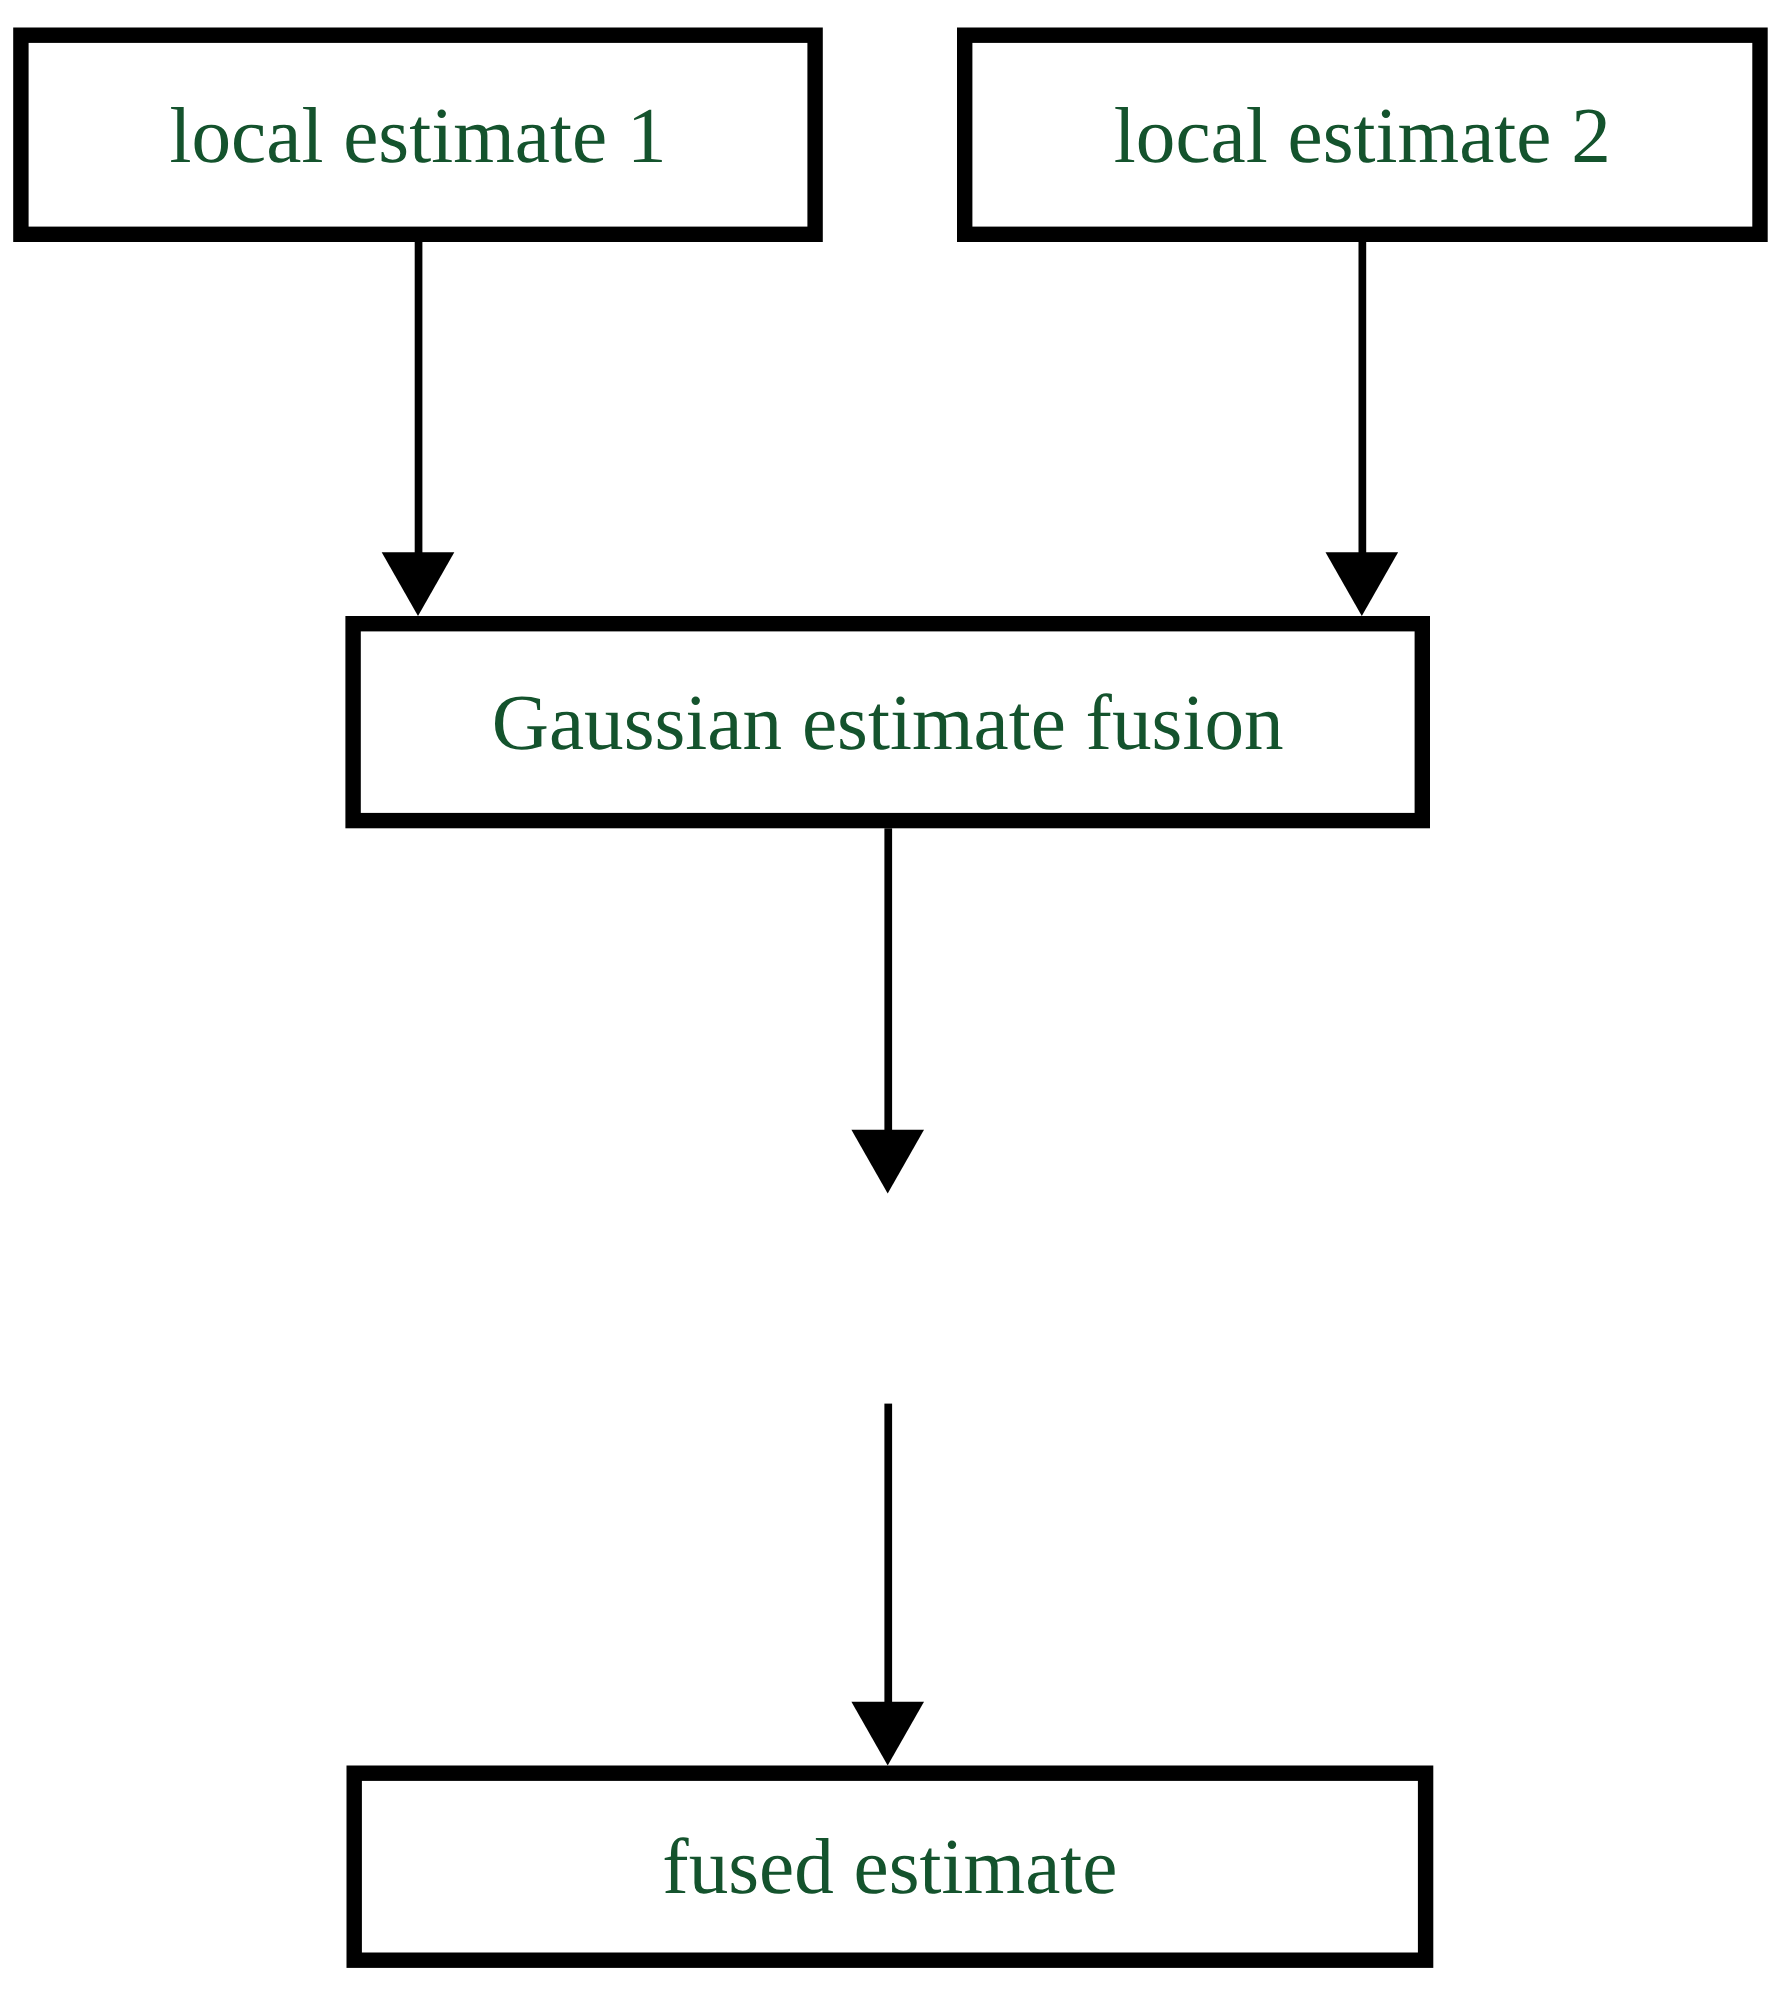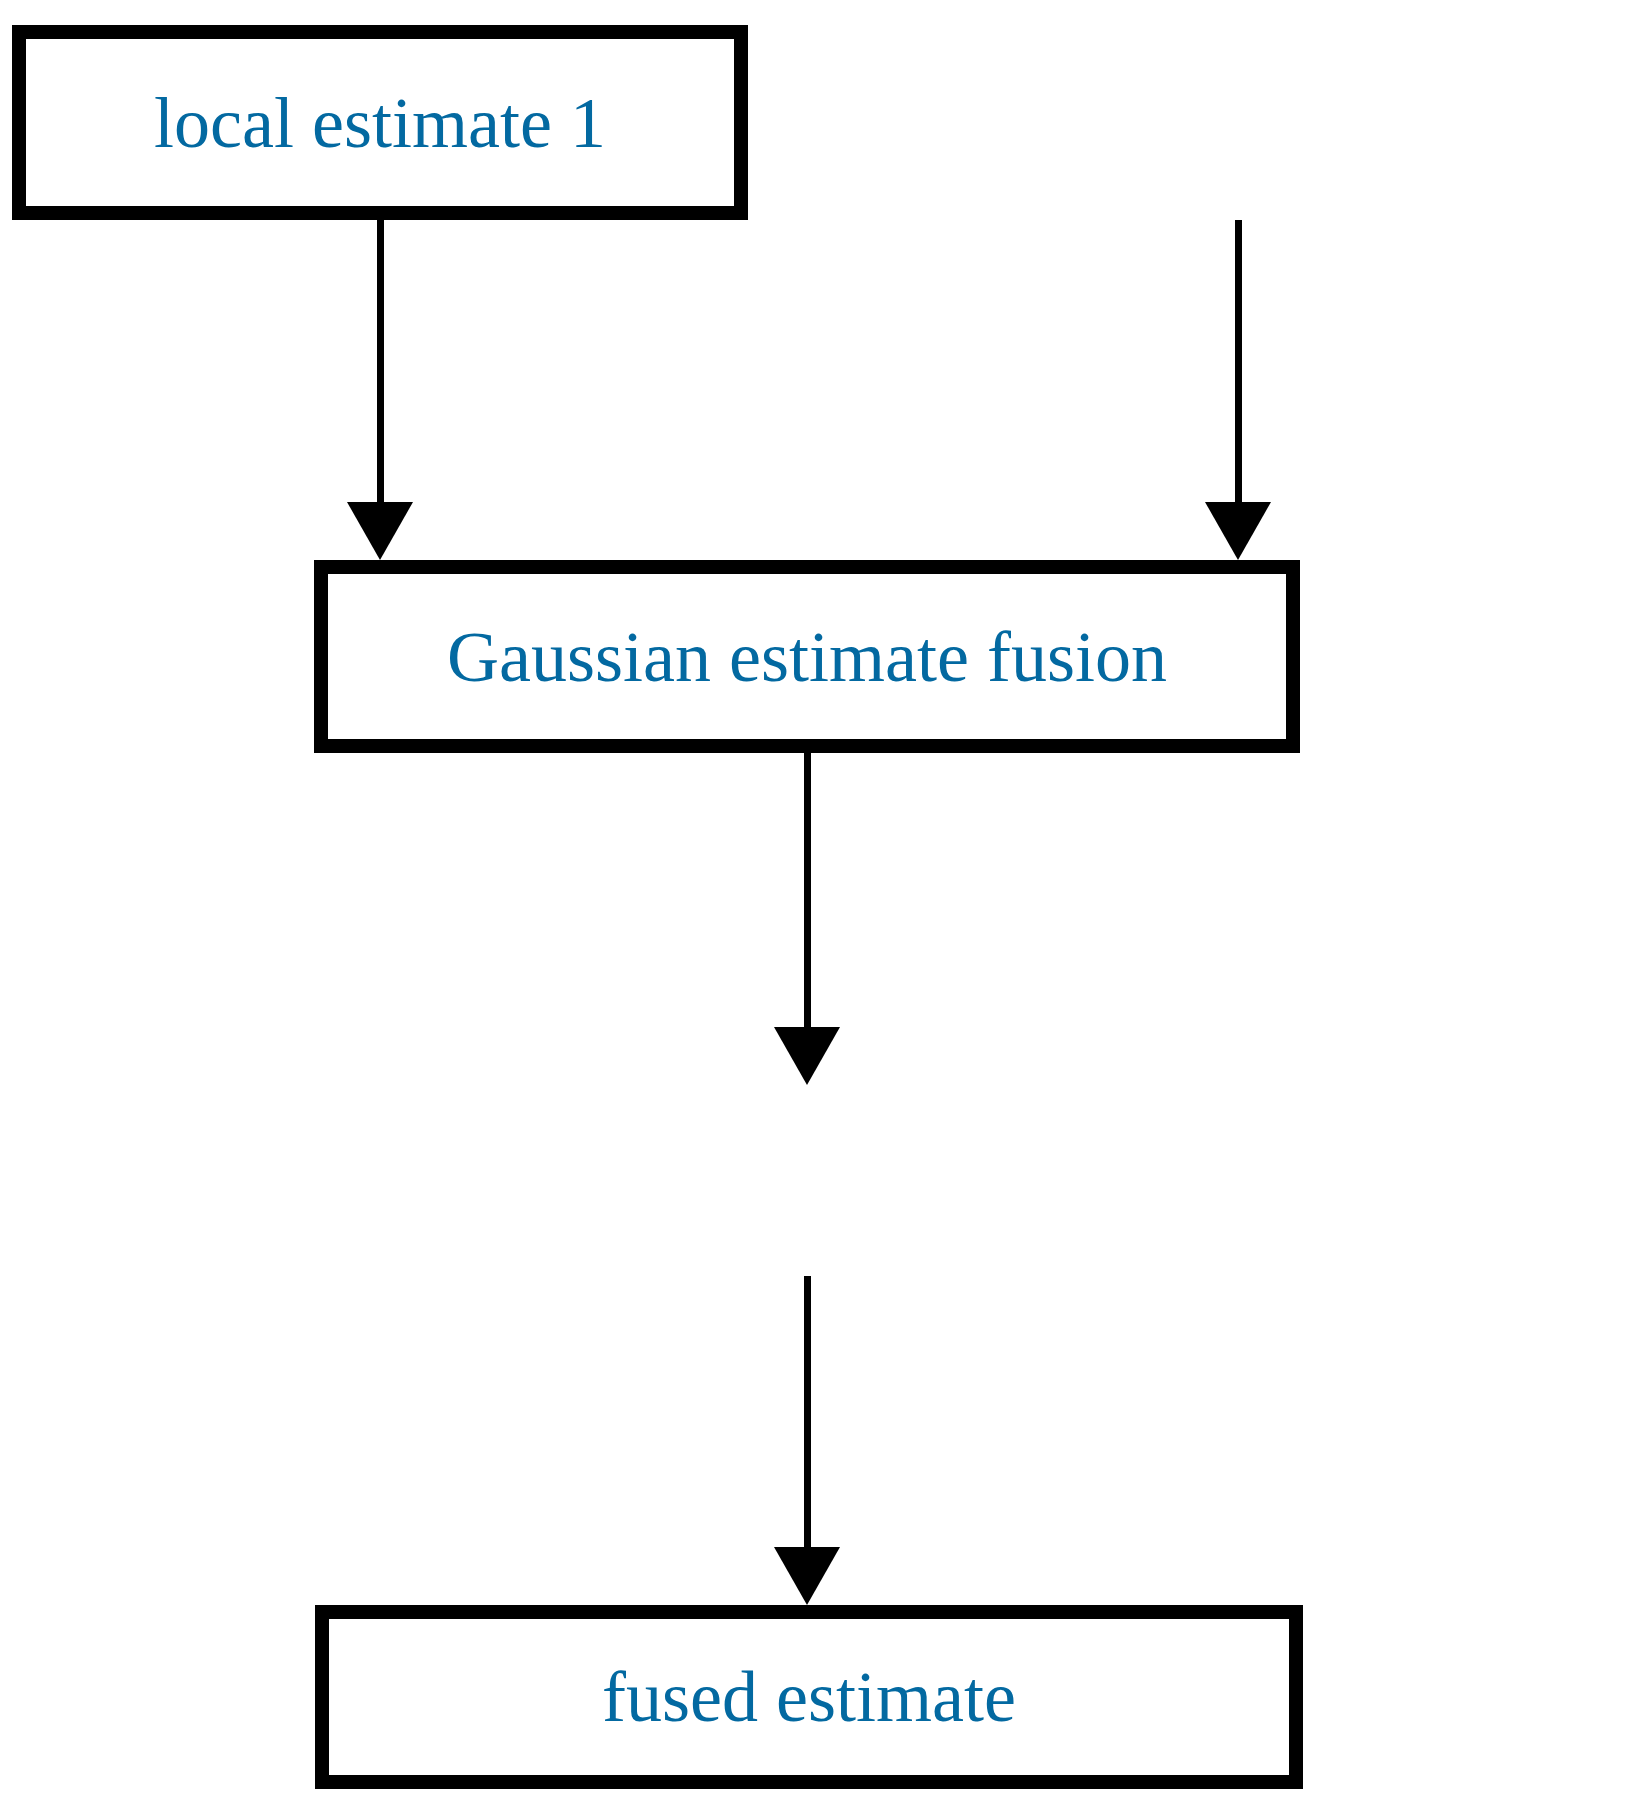--- a/index.html
+++ b/index.html
@@ -13,21 +13,21 @@
     height: 1815px;
     background: #ffffff;
     font-family: "Liberation Serif", "DejaVu Serif", serif;
     overflow: hidden;
   }
   .node {
     position: absolute;
     box-sizing: border-box;
     border: 14px solid #000000;
     background: #ffffff;
-    color: #0369a1;
+    color: #14532d;
     display: flex;
     align-items: center;
     justify-content: center;
     font-size: 72px;
     line-height: 1;
     white-space: nowrap;
     text-align: center;
   }
   .node-1 { left: 12px;  top: 25px;   width: 736px; height: 195px; }
   .node-2 { left: 870px; top: 25px;   width: 737px; height: 195px; }
@@ -62,20 +62,23 @@
   .head-4 { left: 774px;  top: 1547px; }
 </style>
 </head>
 <body>
 
 <div class="stage">
 
   <div class="node node-1">
     <span>local estimate 1</span>
   </div>
+  <div class="node node-2">
+    <span>local estimate 2</span>
+  </div>
   <div class="node node-3">
     <span>Gaussian estimate fusion</span>
   </div>
   <div class="node node-5">
     <span>fused estimate</span>
   </div>
 
   <div class="edge-line line-1"></div>
   <div class="edge-head head-1"></div>
 

